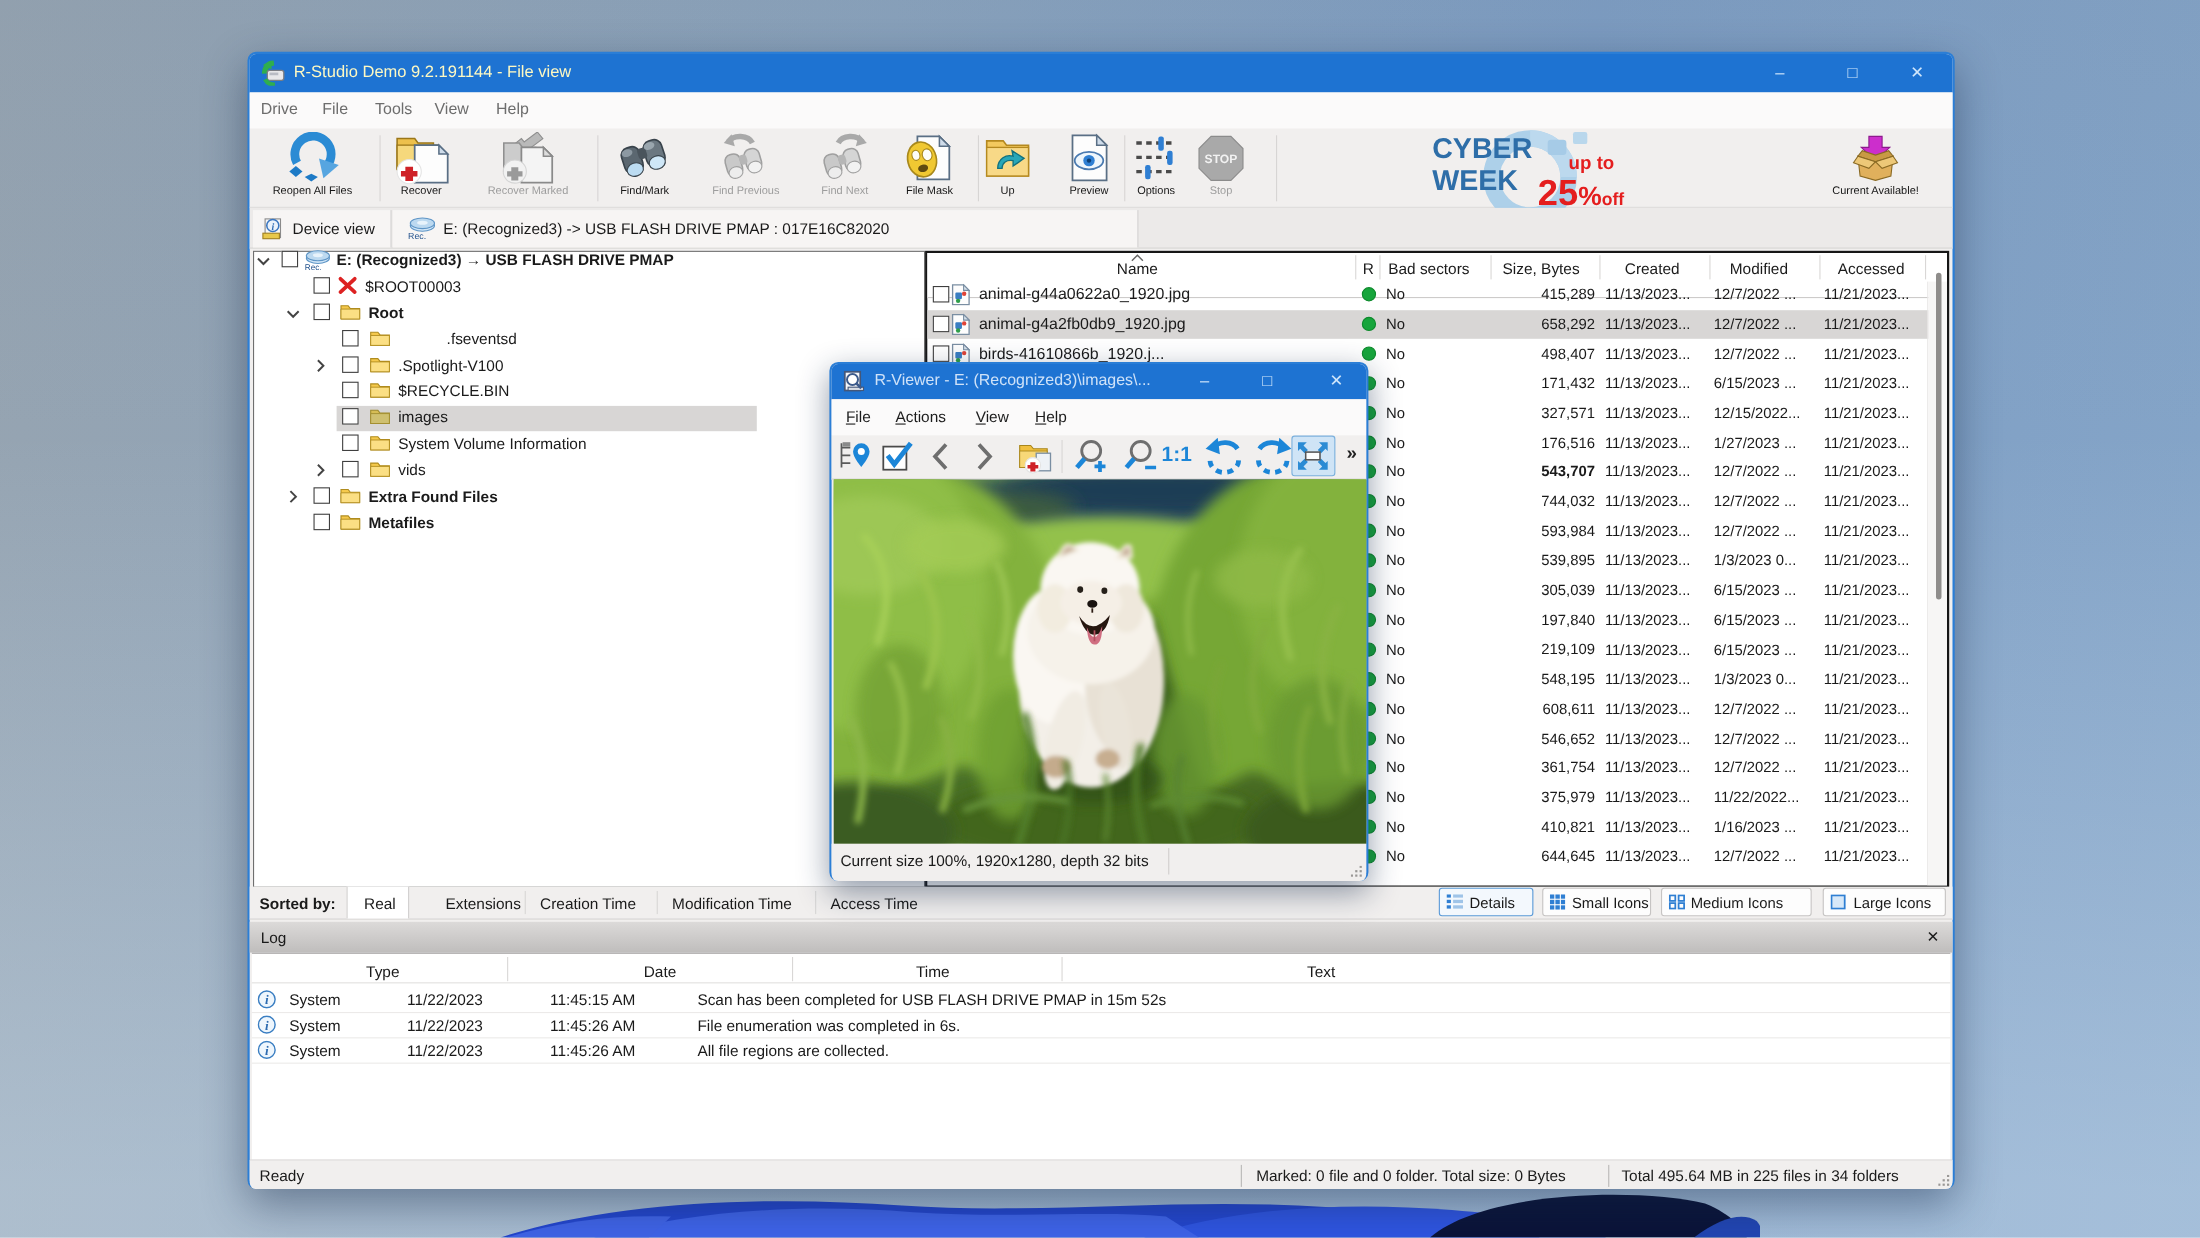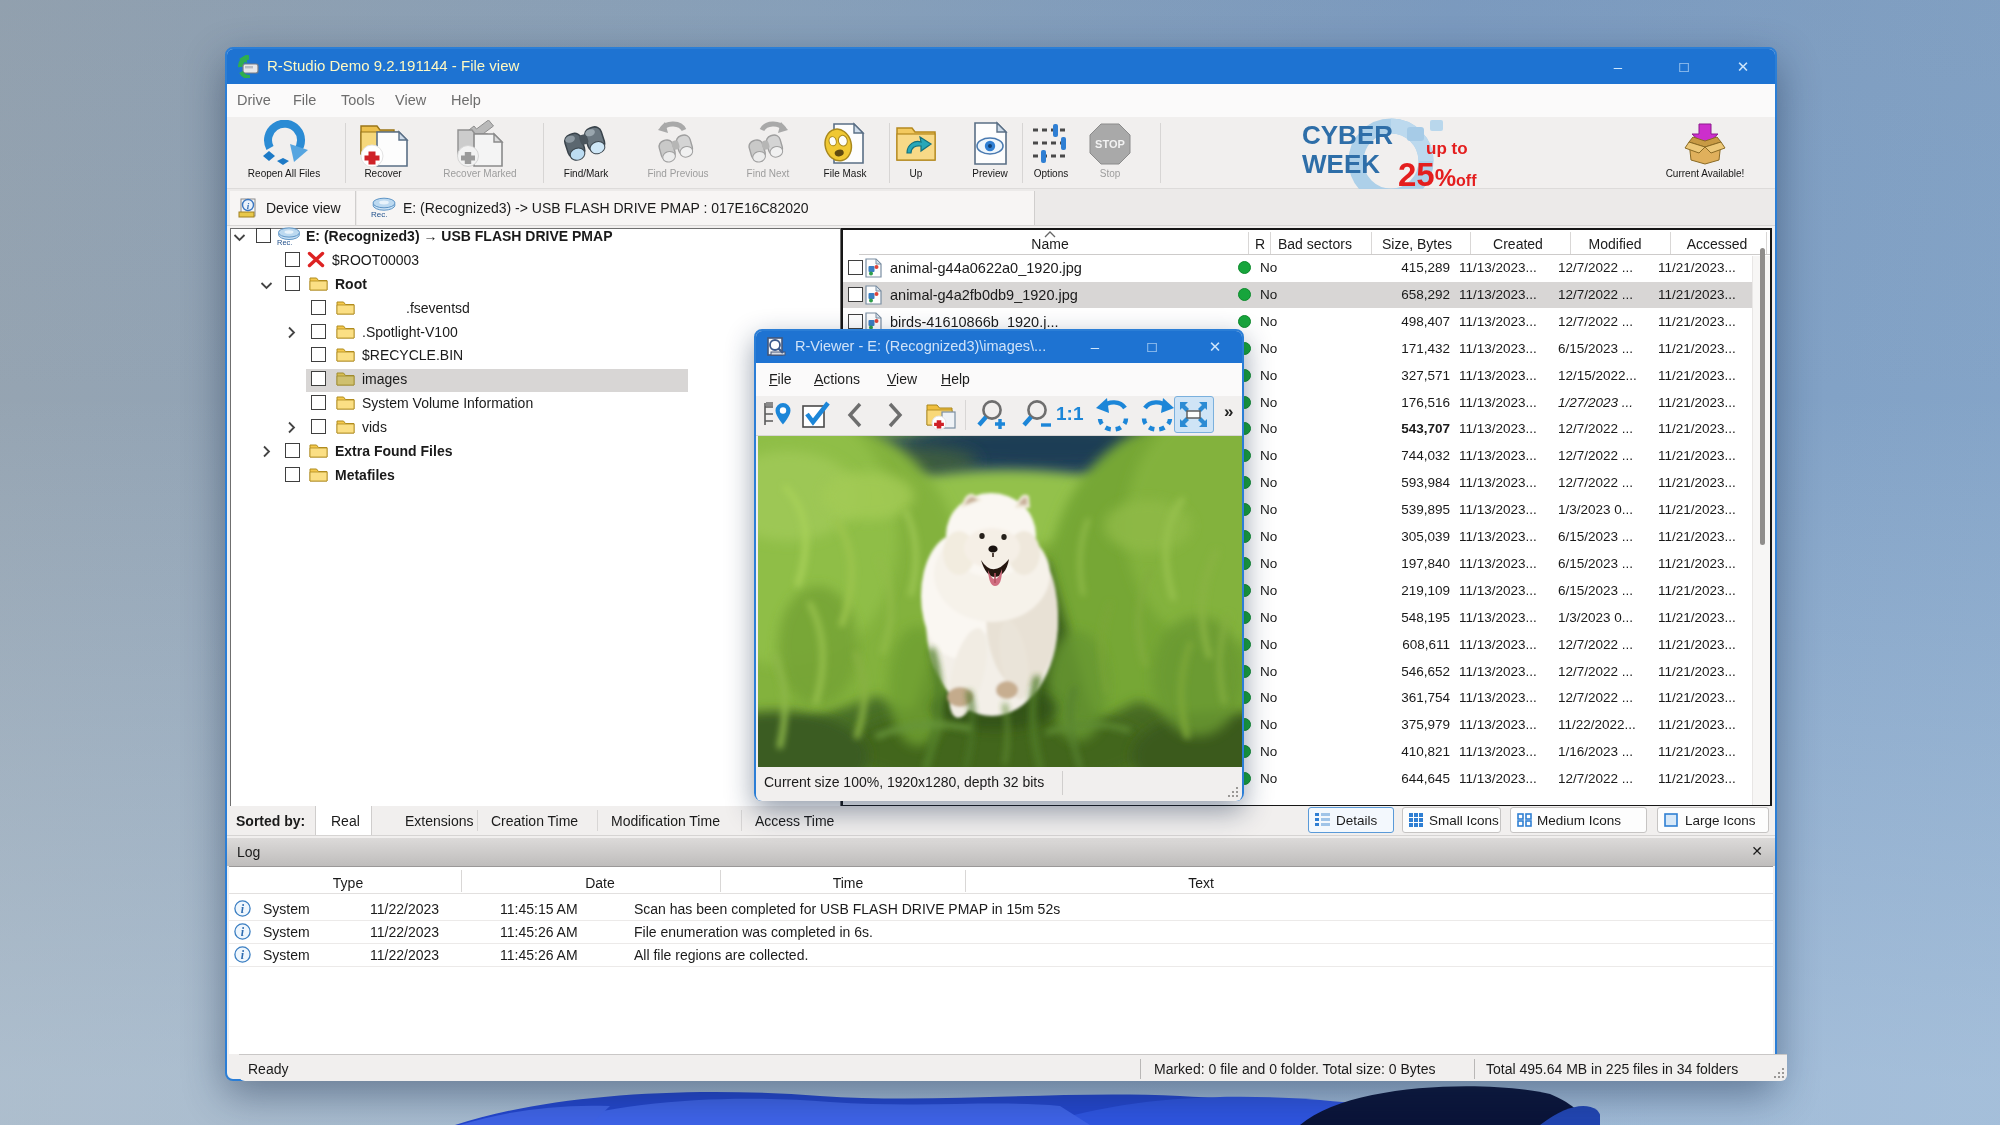--- a/index.html
+++ b/index.html
@@ -28,34 +28,34 @@
   #toolbar { position:absolute; left:0; top:68px; width:100%; height:72px; background:#f1efee; border-bottom:1px solid #dddbda;}
   .tbsep { position:absolute; top:6px; width:1px; height:60px; background:#d7d5d4; }
   .tblabel { position:absolute; top:51px; font-size:10px; color:#161616; text-align:center; transform:translateX(-50%); white-space:nowrap; }
   .tblabel.dis { color:#9d9d9d; }
   .tbicon { position:absolute; top:3px; transform:translateX(-50%); }
   #tabstrip { position:absolute; left:0; top:140px; width:100%; height:37px; background:#eceae9; border-bottom:1px solid #d8d6d5; }
   .tab { position:absolute; top:2px; height:34px; background:#f7f5f4; border-right:1px solid #d0cecd; }
   
   #tree { position:absolute; left:3px; top:179px; width:611px; height:579px; background:#fff; border:1px solid #6f6f6f; }
   #list { position:absolute; left:614px; top:179px; width:931px; height:579px; background:#fff; border:2px solid #161616; overflow:hidden; }
-  #listhdr { position:absolute; left:0; top:0; width:100%; height:25px; border-bottom:1px solid #cdcbca; background:#fff;margin-left:16px; }
+  #listhdr { position:absolute; left:0; top:0; width:100%; height:41px; border-bottom:1px solid #cdcbca; background:#fff; }
   .lrow span { position:absolute; top:5px; white-space:nowrap; }
   .fico { position:absolute; left:21px; top:3px; }
   .gdot { position:absolute; left:395px; top:6px; width:13px; height:13px; border-radius:50%; background:#17a53c; border:1px solid #0d8a2c; }
   .treerow { position:absolute; left:0; width:100%; height:24px; font-size:14px; }
   .cb { position:absolute; width:15px; height:15px; border:1.6px solid #3f3f3f; background:#fff; }
   .lrow { position:absolute; width:100%; height:26px; font-size:13.5px; }
   .hdiv { position:absolute; top:2px; width:1px; height:22px; background:#d9d7d6; }
   
   #sortbar { position:absolute; left:0; top:757px; width:100%; height:30px; background:#f1efee; border-bottom:1px solid #d6d4d3; font-size:14px; }
   #loghdr { position:absolute; left:0; top:789px; width:100%; height:28px;
     background:linear-gradient(#dcdad9,#bfbdbc); font-size:14px; }
   #logarea { position:absolute; left:2px; top:817px; width:1544px; height:188px; background:#fff; }
-  #statusbar { position:absolute; left:0; top:1005px; width:100%; height:27px; background:#f1efee; border-top:1px solid #c9c7c6; font-size:14px; border-radius:0 0 6px 6px;margin-left:12px; }
+  #statusbar { position:absolute; left:0; top:1005px; width:100%; height:27px; background:#f1efee; border-top:1px solid #c9c7c6; font-size:14px; border-radius:0 0 6px 6px; }
   
   #viewer { position:absolute; left:754px; top:329px; width:490px; height:472px;
     background:#f1efee; border:2px solid #2b7ed6; border-radius:8px;
     box-shadow:0 10px 28px rgba(20,40,70,.45); }
   #vtitle { position:absolute; left:0; top:0; width:100%; height:32px; background:#1e73d2; border-radius:6px 6px 0 0; }
   #vmenu { position:absolute; left:0; top:32px; width:100%; height:33px; background:#fbfafa; font-size:14px; color:#1c1c1c; }
   #vmenu > span { position:absolute; top:8px; }
   #vtoolbar { position:absolute; left:0; top:65px; width:100%; height:40px; background:#f1efee; border-bottom:1px solid #d8d6d5; }
   #vimage { position:absolute; left:2px; top:105px; width:484px; height:331px; }
   #vstatus { position:absolute; left:0; top:436px; width:100%; height:34px; background:#f1efee; font-size:14px; border-radius:0 0 6px 6px;}
@@ -446,21 +446,21 @@
           <span style="left:607px;transform:translateX(-100%);">327,571</span>
           <span style="left:616px;">11/13/2023...</span>
           <span style="left:715px;">12/15/2022...</span>
           <span style="left:815px;">11/21/2023...</span>
         </div>
         <div class="lrow" style="top:159.5px;">
           <div class="gdot"></div>
           <span style="left:417px;">No</span>
           <span style="left:607px;transform:translateX(-100%);">176,516</span>
           <span style="left:616px;">11/13/2023...</span>
-          <span style="left:715px;font-style:italic;">1/27/2023 ...</span>
+          <span style="left:715px;">1/27/2023 ...</span>
           <span style="left:815px;">11/21/2023...</span>
         </div>
         <div class="lrow" style="top:186.4px;">
           <div class="gdot"></div>
           <span style="left:417px;">No</span>
           <span style="left:607px;transform:translateX(-100%);font-weight:bold;">543,707</span>
           <span style="left:616px;">11/13/2023...</span>
           <span style="left:715px;">12/7/2022 ...</span>
           <span style="left:815px;">11/21/2023...</span>
         </div>

